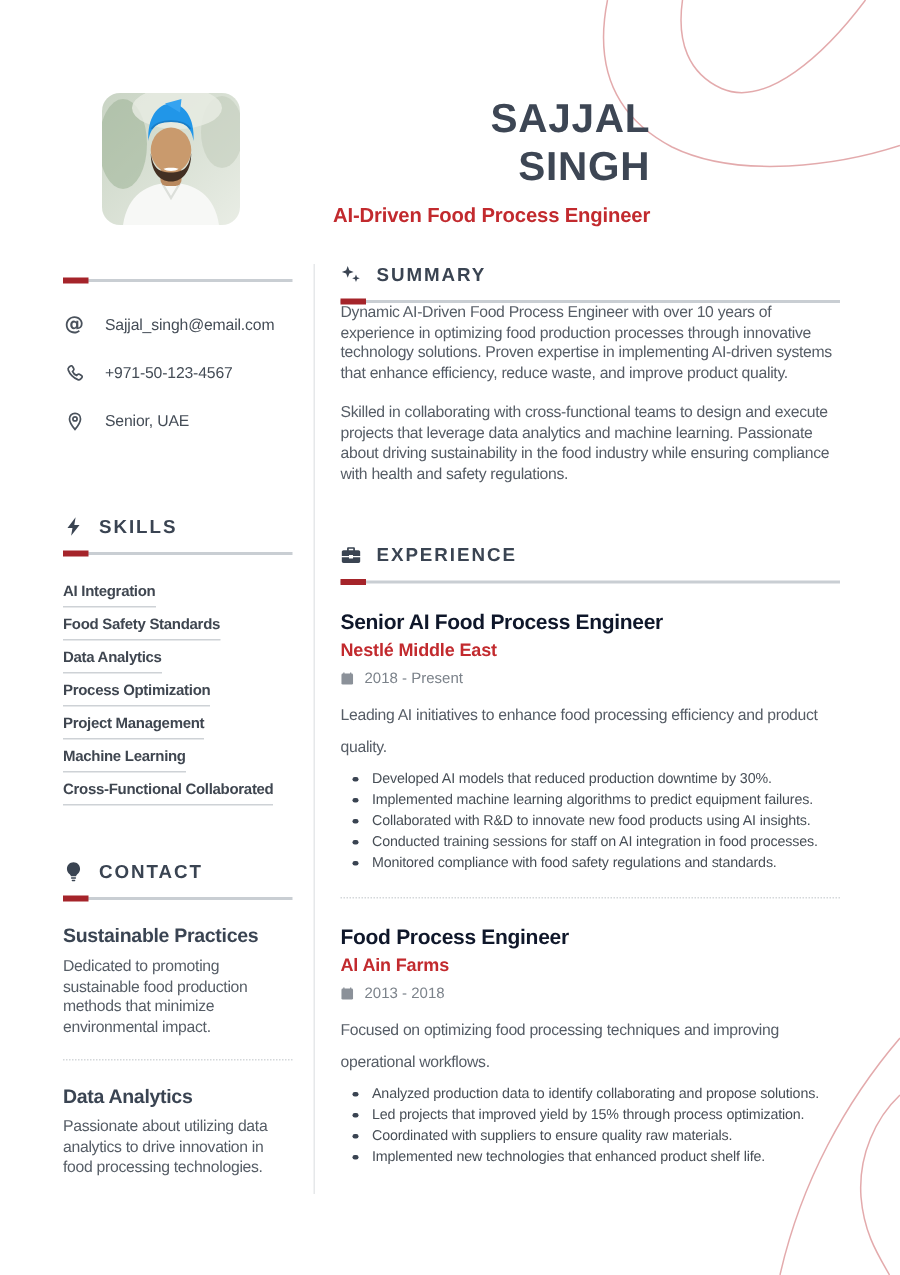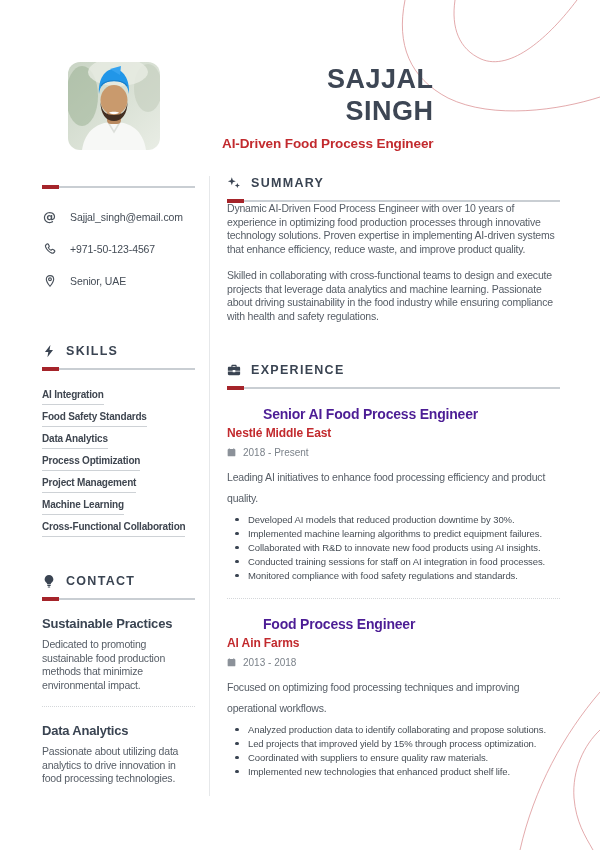--- a/index.html
+++ b/index.html
@@ -60,21 +60,21 @@
   .passion-divider { margin:14px 0 2px; }
 
   
   .summary-text { }
   .summary-text p { font-size:10.5px; line-height:13.5px; letter-spacing:-.2px; color:#565d66; margin-bottom:13px; }
   .summary-text p:last-child { margin-bottom:0; }
 
   
   .sec-experience { margin-top:40px; }
   .job { margin-top:17px; }
-  .job-title { font-size:14px; font-weight:700; letter-spacing:-.2px; color:#4c1d95;margin-left:36px; }
+  .job-title { font-size:14px; font-weight:700; letter-spacing:-.2px; color:#0f172a; }
   .job-company { margin-top:4px; font-size:12px; font-weight:700; letter-spacing:-.1px; color:#c22a2e; }
   .date-row { display:flex; align-items:center; column-gap:7px; margin-top:7px; font-size:10px; color:#7b828a; }
   .date-row svg { width:9px; height:9px; fill:#8b9199; display:block; }
   .job-desc { margin-top:9px; font-size:10.5px; line-height:21px; letter-spacing:-.2px; color:#565d66; }
   .job-bullets { list-style:none; margin-top:5px; }
   .job-bullets li { position:relative; padding-left:21px; font-size:9.5px; line-height:11px; letter-spacing:-.1px; color:#474e56; margin-top:3px; }
   .job-bullets li::before { content:""; position:absolute; left:8px; top:3.5px; width:3.5px; height:3.5px; border-radius:50%; background:#3a4452; }
   .job-divider { margin:17px 0 1px; }
 </style>
 </head>
@@ -165,21 +165,21 @@
         <span class="sec-label">SKILLS</span>
       </div>
       <div class="rule"></div>
       <div class="skills-list">
         <span class="skill">AI Integration</span>
         <span class="skill">Food Safety Standards</span>
         <span class="skill">Data Analytics</span>
         <span class="skill">Process Optimization</span>
         <span class="skill">Project Management</span>
         <span class="skill">Machine Learning</span>
-        <span class="skill">Cross-Functional Collaboration</span>
+        <span class="skill">Cross-Functional Collaborated</span>
       </div>
     </section>
 
     <section class="sec sec-passions">
       <div class="sec-head">
         <span class="ic">
           <svg viewBox="0 0 16 16">
             <path d="M8 1 C5.2 1 3 3.2 3 6 C3 7.7 3.9 9.1 5.1 10 C5.7 10.5 6 11 6 11.6 L10 11.6 C10 11 10.3 10.5 10.9 10 C12.1 9.1 13 7.7 13 6 C13 3.2 10.8 1 8 1 Z"></path>
             <rect x="6" y="12.4" width="4" height="1.2" rx=".6"></rect>
             <rect x="6.6" y="14.2" width="2.8" height="1.2" rx=".6"></rect>

